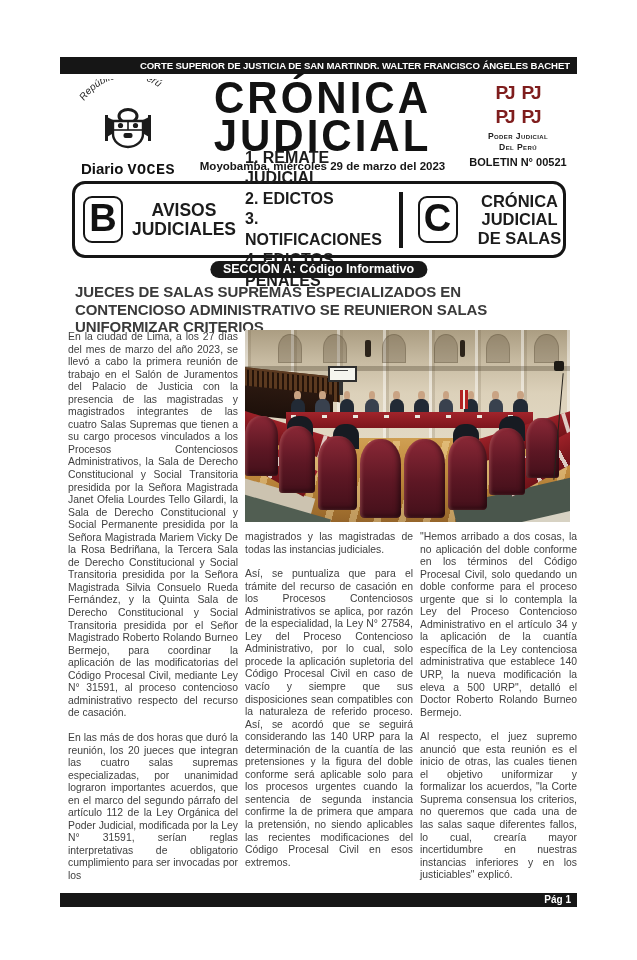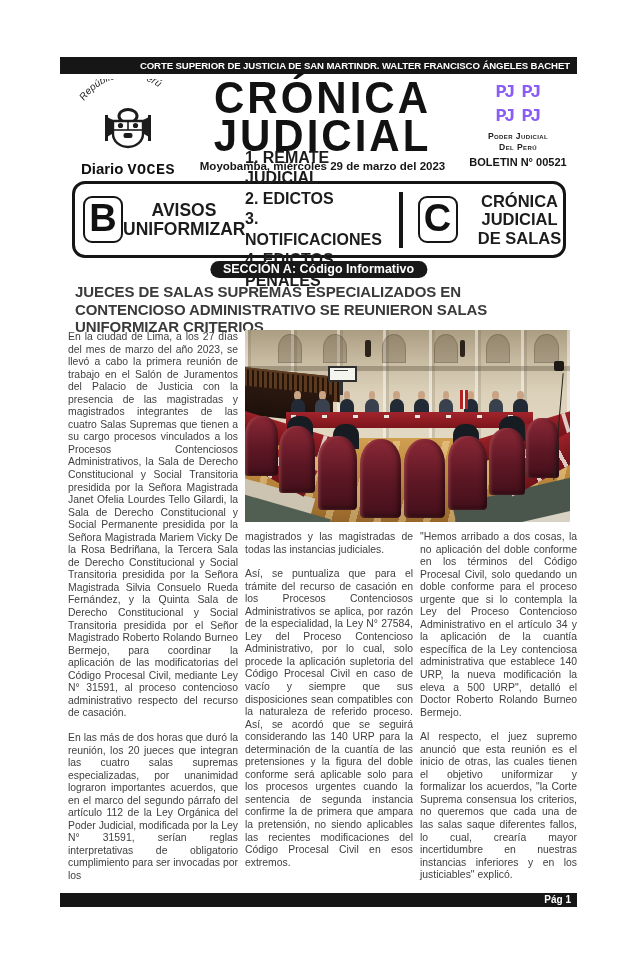--- a/index.html
+++ b/index.html
@@ -17,22 +17,22 @@
   .brand svg { display:block; margin:0 auto; }
   .brand-name { font-size:15px; margin-top:1px; color:#111; }
   .brand-name .reg { font-weight:bold; }
   .brand-name .voces { font-family:Liberation Mono, monospace; font-weight:bold; letter-spacing:0.5px; }
   .title-block { position:absolute; left:138px; right:130px; top:2px; text-align:center; }
   .paper-title { font-weight:bold; font-size:42px; line-height:36px; letter-spacing:3px;
                  transform:scaleY(1.05); color:#121212; }
   .dateline { font-size:11.5px; font-weight:bold; margin-top:7px; color:#161616; }
   .pj { position:absolute; right:0; top:2px; width:118px; text-align:center; }
   .pj-grid { display:grid; grid-template-columns:repeat(2,25px); gap:1px; justify-content:center; }
-  .pj-cell { width:25px; height:23px; font-family:Liberation Mono, monospace; font-weight:bold;
-             font-size:19px; line-height:23px; letter-spacing:-3px; color:#8b5cf6; text-indent:-2px; }
+  .pj-cell { width:25px; height:23px; font-family:Liberation Sans, sans-serif; font-weight:bold;
+             font-size:19px; line-height:23px; letter-spacing:-3px; color:#7f1d1d; text-indent:-2px; }
   .pj-org { font-size:8.6px; font-weight:bold; letter-spacing:0.4px; margin-top:3px; line-height:1.25;
             font-variant:small-caps; color:#222; }
   .pj-bulletin { font-size:11px; font-weight:bold; margin-top:4px; color:#161616; }
 
   
   .index-box { position:absolute; left:72px; top:181px; width:494px; height:77px;
                border:3px solid #151515; border-radius:13px; box-sizing:border-box;
                display:flex; align-items:center; background:#fff; }
   .badge { flex:0 0 auto; width:40px; height:47px; border:2.5px solid #151515; border-radius:9px;
            margin-left:8px; display:flex; align-items:center; justify-content:center;
@@ -185,21 +185,21 @@
       <div class="pj-org">
         <div>Poder Judicial</div>
         <div>Del Perú</div>
       </div>
       <div class="pj-bulletin">BOLETIN N° 00521</div>
     </div>
   </div>
 
   <div class="index-box">
     <div class="badge">B</div>
-    <div class="b-title">AVISOS UNIFORMIZAR</div>
+    <div class="b-title">AVISOS JUDICIALES</div>
     <div class="index-list">
       <div>1. REMATE JUDICIAL</div>
       <div>2. EDICTOS</div>
       <div>3. NOTIFICACIONES</div>
       <div>4. EDICTOS PENALES</div>
     </div>
     <div class="index-divider"></div>
     <div class="badge">C</div>
     <div class="c-title">CRÓNICA JUDICIAL DE SALAS</div>
   </div>

